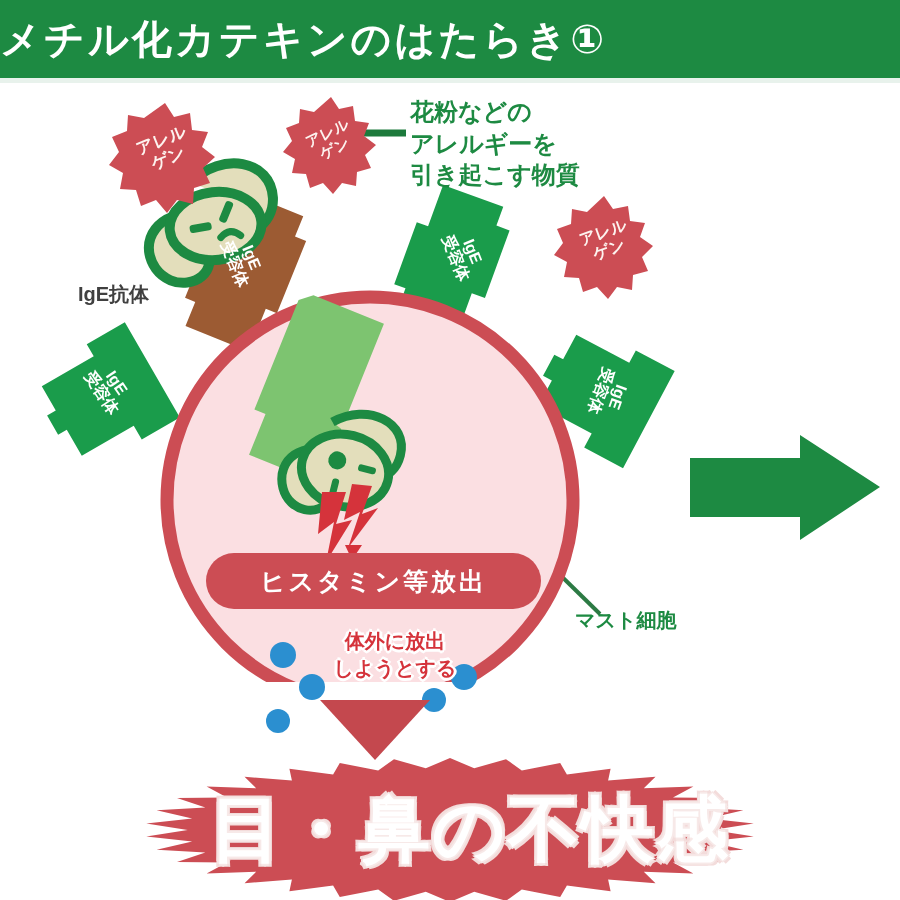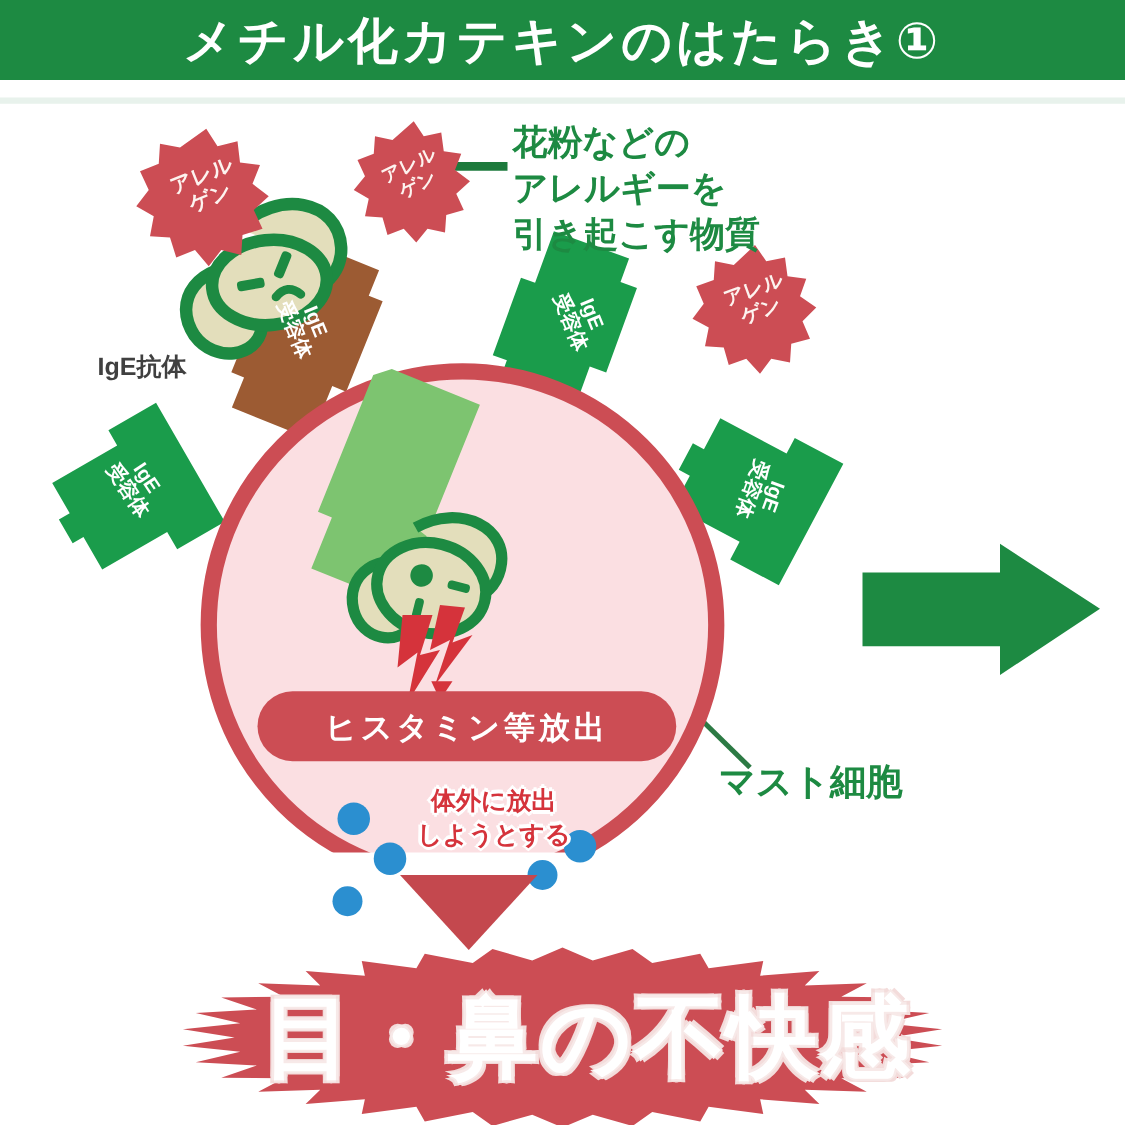--- a/index.html
+++ b/index.html
@@ -13,25 +13,25 @@
     height: 900px;
     background: #ffffff;
     overflow: hidden;
     font-family: "Liberation Sans", "DejaVu Sans", sans-serif;
   }
 
   
   #header-bar {
     position: absolute;
     left: 0; top: 0;
-    width: 900px; height: 64px;
+    width: 900px; height: 78px;
     background: #1d8a42;
     display: flex;
     align-items: center;
-    justify-content: center;
+    justify-content: flex-start;
   }
   #header-title {
     color: #ffffff;
     font-size: 40px;
     font-weight: bold;
     letter-spacing: 3px;
     white-space: nowrap;
   }
   #header-underline {
     position: absolute;
@@ -51,32 +51,32 @@
   
   .lbl {
     position: absolute;
     font-weight: bold;
     white-space: pre-line;
     line-height: 1.32;
   }
 
   #note-allergen {
     left: 410px; top: 96px;
-    font-size: 28px;
+    font-size: 24px;
     color: #1d8a42;
     text-align: left;
   }
   #label-ige-antibody {
     left: 78px; top: 281px;
     font-size: 20px;
     color: #404040;
   }
   #label-mast-cell {
     left: 575px; top: 607px;
-    font-size: 29px;
+    font-size: 20px;
     color: #1d8a42;
   }
 
   
   .recv-text {
     position: absolute;
     color: #ffffff;
     font-size: 16px;
     font-weight: bold;
     line-height: 1.12;

